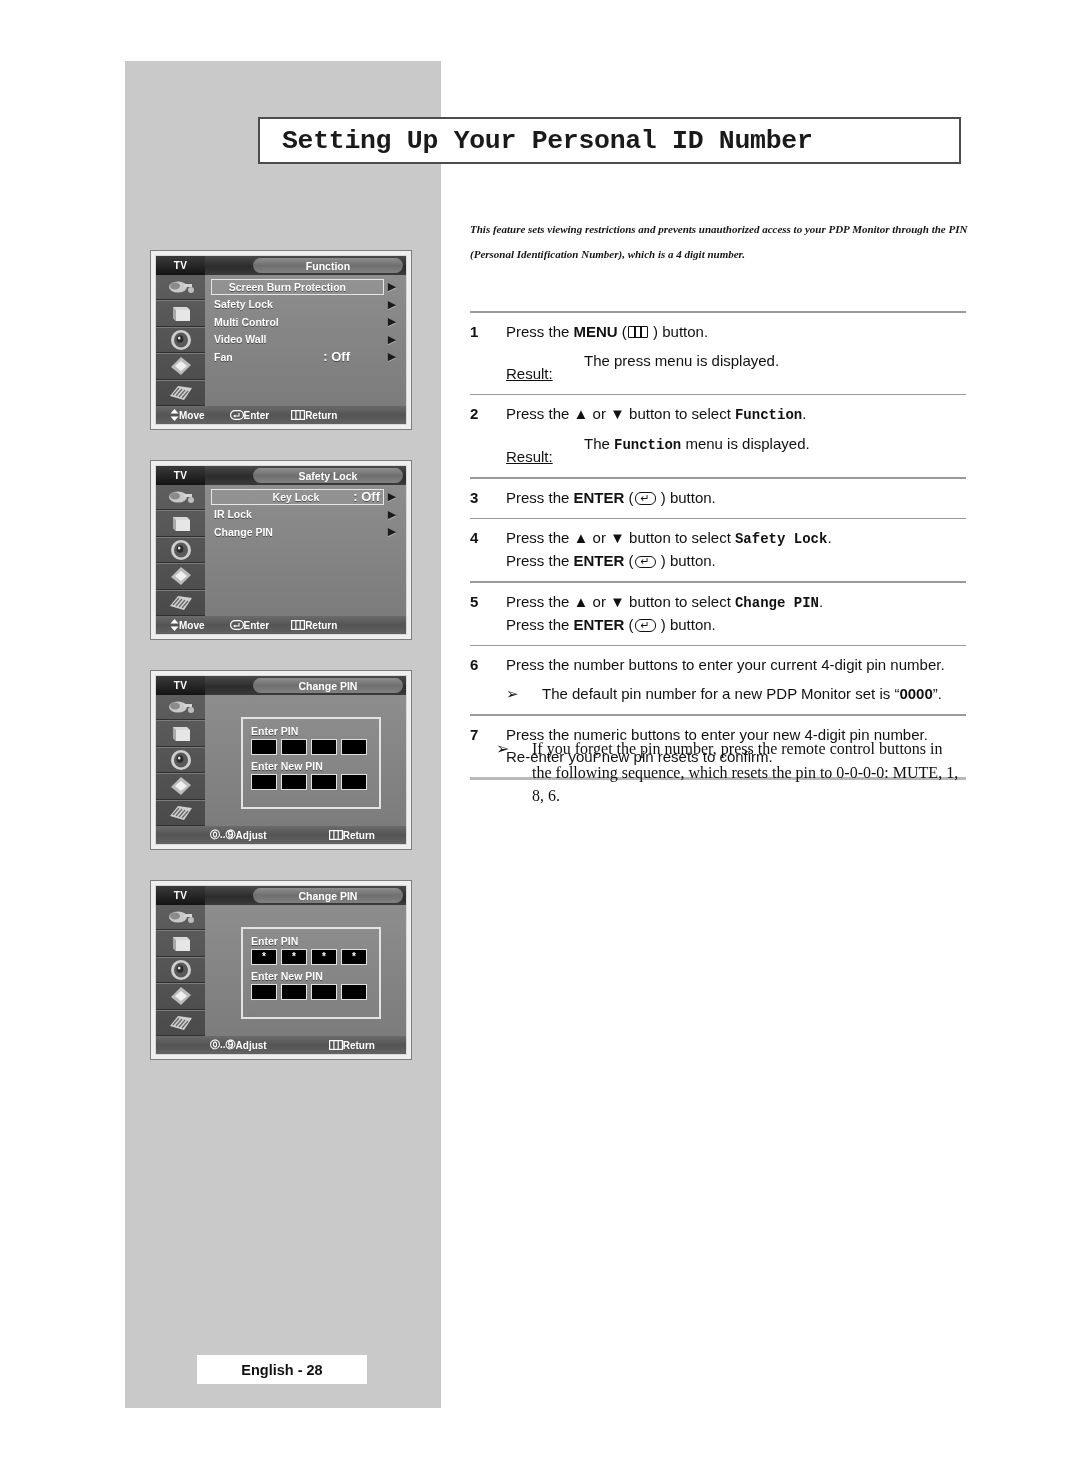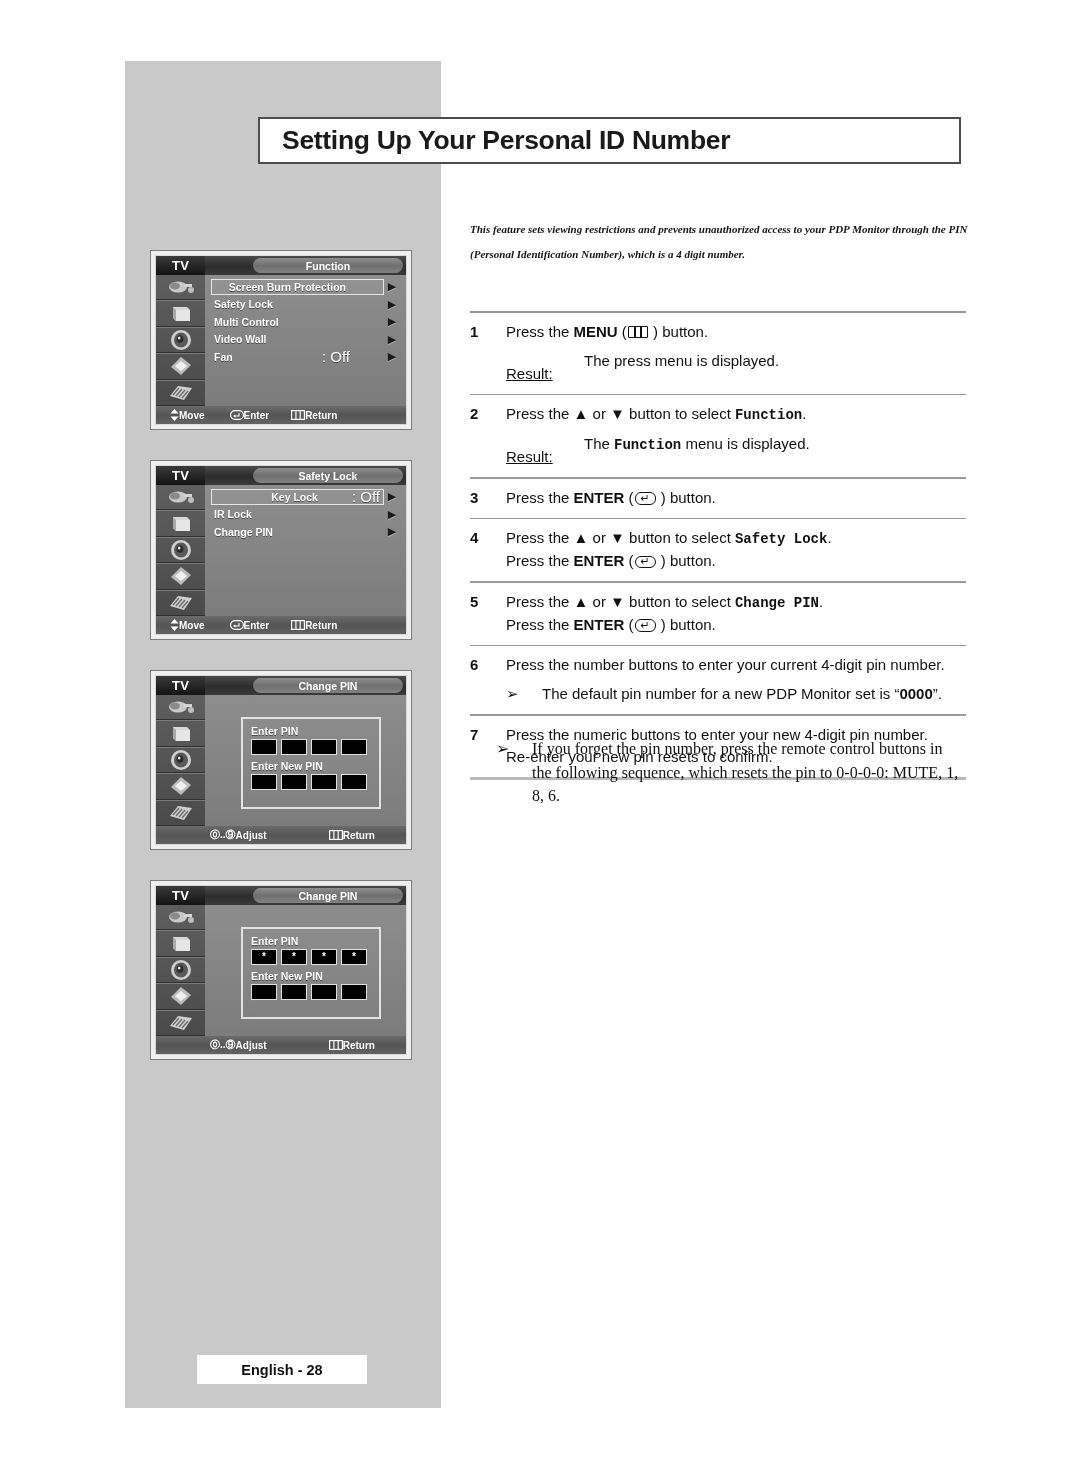--- a/index.html
+++ b/index.html
@@ -47,21 +47,21 @@
     box-sizing: border-box;
     display: flex;
     align-items: center;
   }
   .title-text {
     font-size: 26.5px;
     font-weight: bold;
     color: #1a1a1a;
     letter-spacing: -0.3px;
     padding-left: 22px;
-    font-family: Liberation Sans, sans-serif;
+    font-family: Liberation Mono, monospace;
   }
 
   
   .intro {
     position: absolute;
     left: 470px;
     top: 217px;
     width: 500px;
     font-style: italic;
     font-weight: bold;
@@ -229,21 +229,21 @@
     background: linear-gradient(to bottom, #4a4a4a 0%, #2c2c2c 55%, #3a3a3a 100%);
     position: relative;
   }
   .osd-tv {
     position: absolute;
     left: 0; top: 0;
     width: 49px;
     height: 19px;
     background: linear-gradient(to bottom, #3a3a3a, #131313);
     color: #ffffff;
-    font-size: 13px;
+    font-size: 10px;
     font-weight: bold;
     display: flex;
     align-items: center;
     justify-content: center;
     letter-spacing: 0.3px;
   }
   .osd-title-pill {
     position: absolute;
     left: 97px;
     top: 2px;
@@ -310,22 +310,22 @@
     justify-content: flex-end;
   }
   .menu-label {
     color: #ffffff;
     font-size: 10.5px;
     font-weight: bold;
     text-shadow: 0 1px 0 rgba(0,0,0,0.45);
   }
   .menu-value {
     color: #ffffff;
-    font-size: 15px;
-    font-weight: normal;
+    font-size: 13px;
+    font-weight: bold;
     margin-left: auto;
     padding-right: 34px;
     text-shadow: 0 1px 0 rgba(0,0,0,0.45);
   }
   .menu-row.selected .menu-value { padding-right: 3px; margin-left: 34px; }
   .menu-arrow {
     width: 16px;
     flex: 0 0 16px;
     text-align: center;
     color: #1a1a1a;

